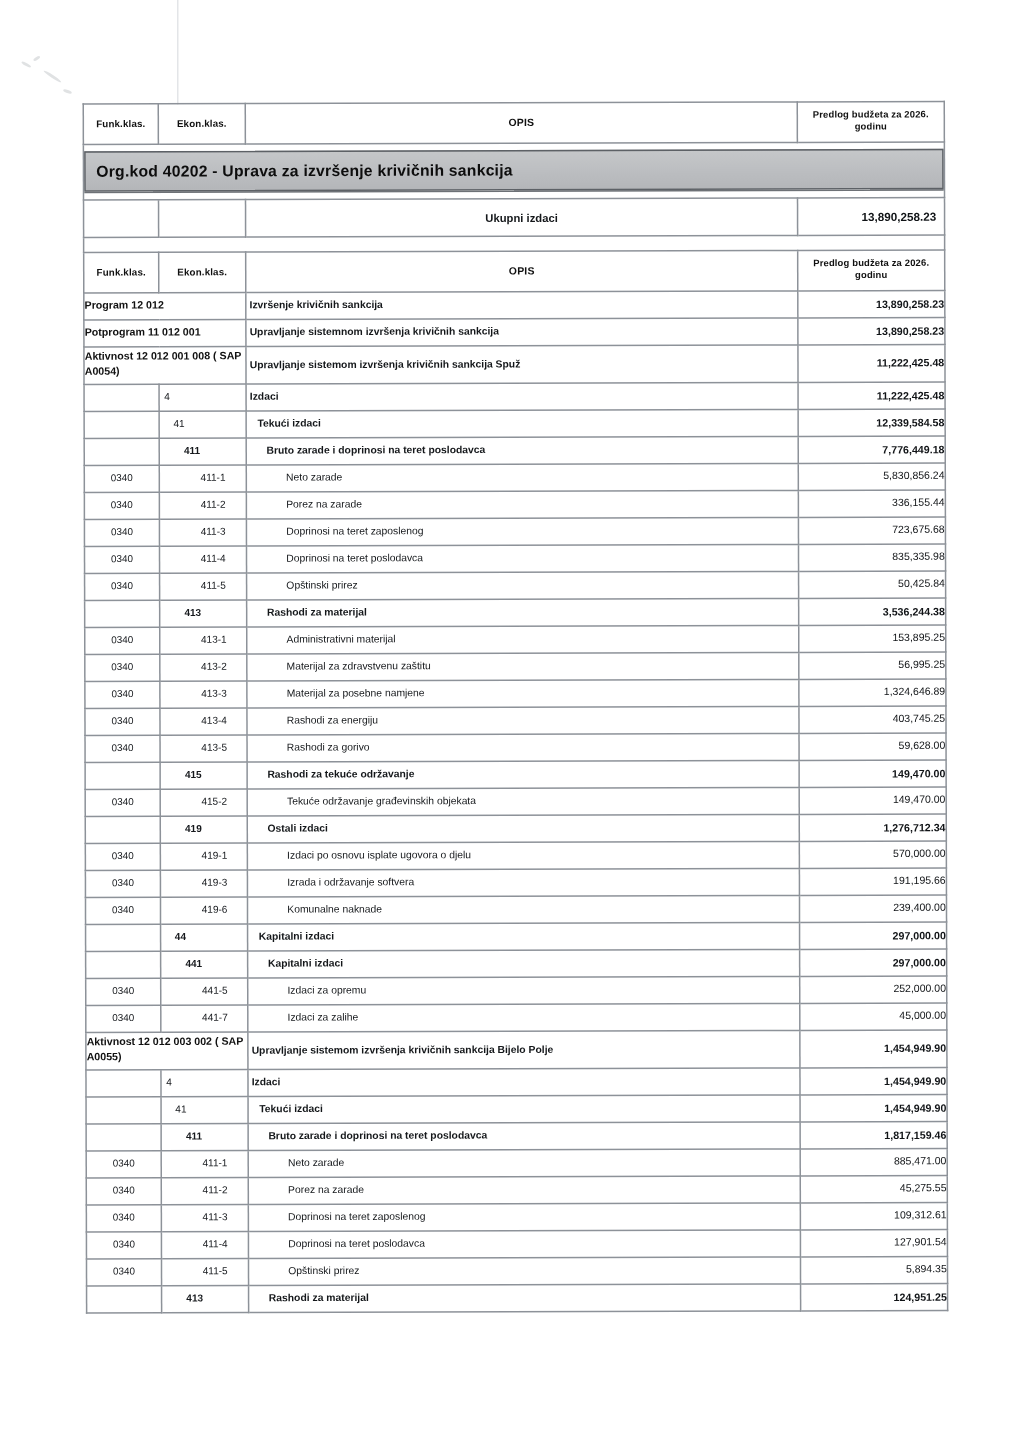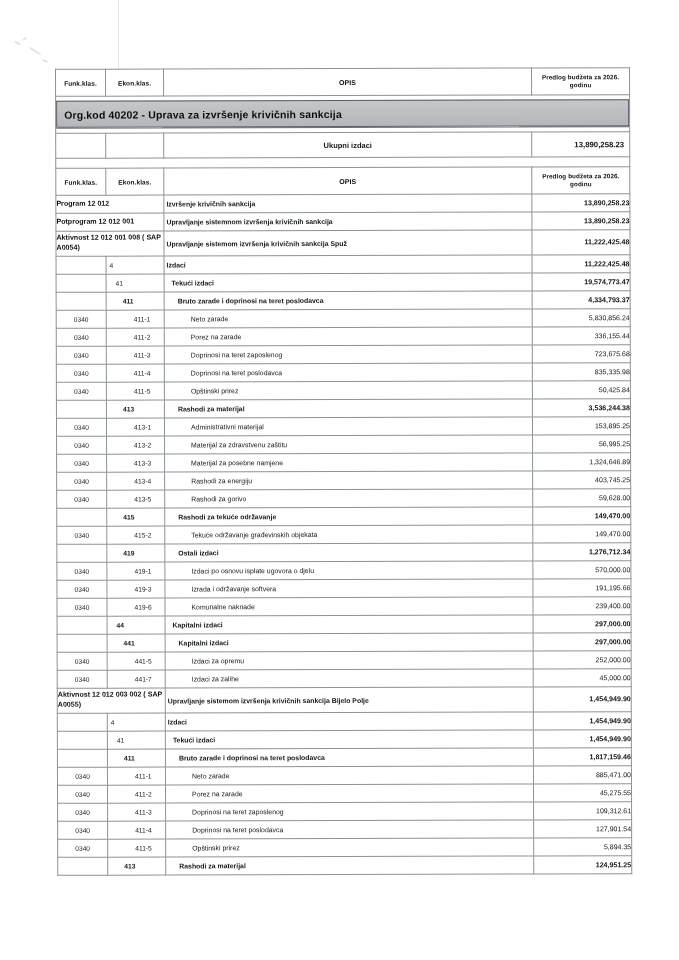--- a/index.html
+++ b/index.html
@@ -235,21 +235,21 @@
     </tbody>
     <tbody id="rows-body">
         <tr class="drow">
           <td colspan="2" class="grp-c">Program 12 012</td>
           <td class="opis-c">
             <span class="op i0 b">Izvršenje krivičnih sankcija</span>
           </td>
           <td class="amt-c b">13,890,258.23</td>
         </tr>
         <tr class="drow">
-          <td colspan="2" class="grp-c">Potprogram 12 012 001</td>
+          <td colspan="2" class="grp-c">Potprogram 11 012 001</td>
           <td class="opis-c">
             <span class="op i0 b">Upravljanje sistemnom izvršenja krivičnih sankcija</span>
           </td>
           <td class="amt-c b">13,890,258.23</td>
         </tr>
         <tr class="drow tall">
           <td colspan="2" class="grp-c">Aktivnost 12 012 001 008 ( SAP A0054)</td>
           <td class="opis-c">
             <span class="op i0 b">Upravljanje sistemom izvršenja krivičnih sankcija Spuž</span>
           </td>
@@ -266,31 +266,31 @@
           <td class="amt-c b">11,222,425.48</td>
         </tr>
         <tr class="drow">
           <td class="funk-c"></td>
           <td class="ekon-c">
             <span class="ek l1">41</span>
           </td>
           <td class="opis-c">
             <span class="op i1 b">Tekući izdaci</span>
           </td>
-          <td class="amt-c b">19,574,773.47</td>
+          <td class="amt-c b">12,339,584.58</td>
         </tr>
         <tr class="drow">
           <td class="funk-c"></td>
           <td class="ekon-c b">
             <span class="ek l2">411</span>
           </td>
           <td class="opis-c">
             <span class="op i2 b">Bruto zarade i doprinosi na teret poslodavca</span>
           </td>
-          <td class="amt-c b">4,334,793.37</td>
+          <td class="amt-c b">7,776,449.18</td>
         </tr>
         <tr class="drow">
           <td class="funk-c">0340</td>
           <td class="ekon-c">
             <span class="ek l3">411-1</span>
           </td>
           <td class="opis-c">
             <span class="op i3">Neto zarade</span>
           </td>
           <td class="amt-c">5,830,856.24</td>

